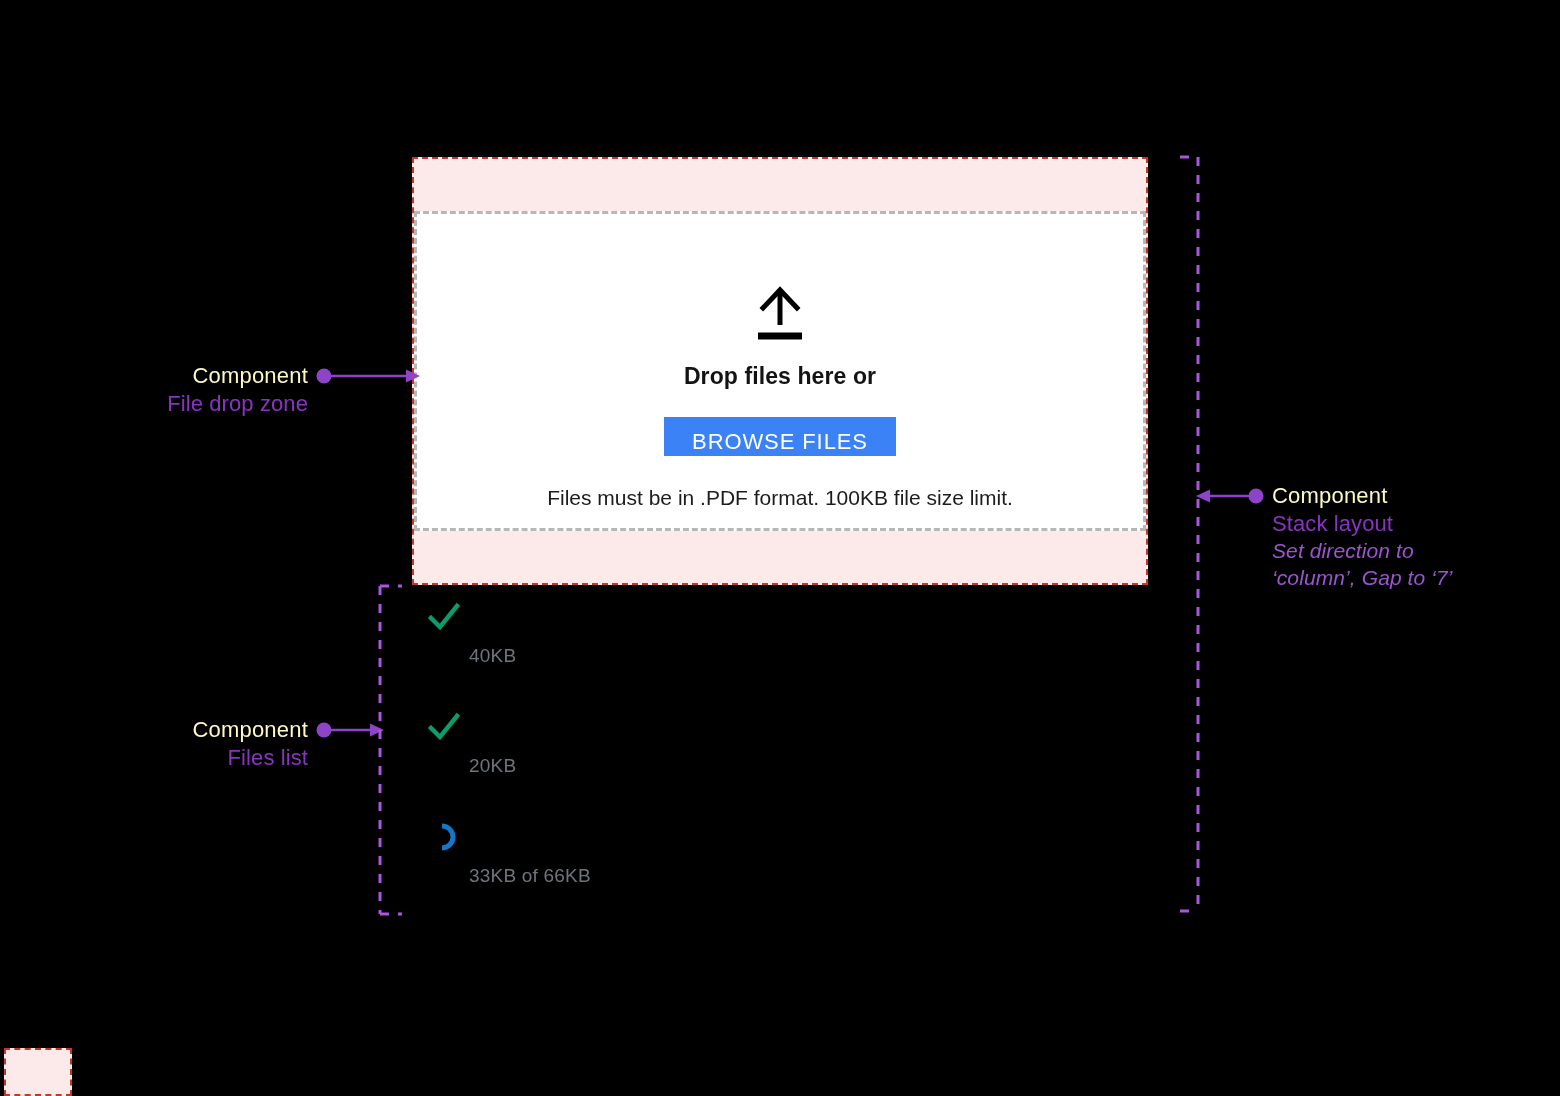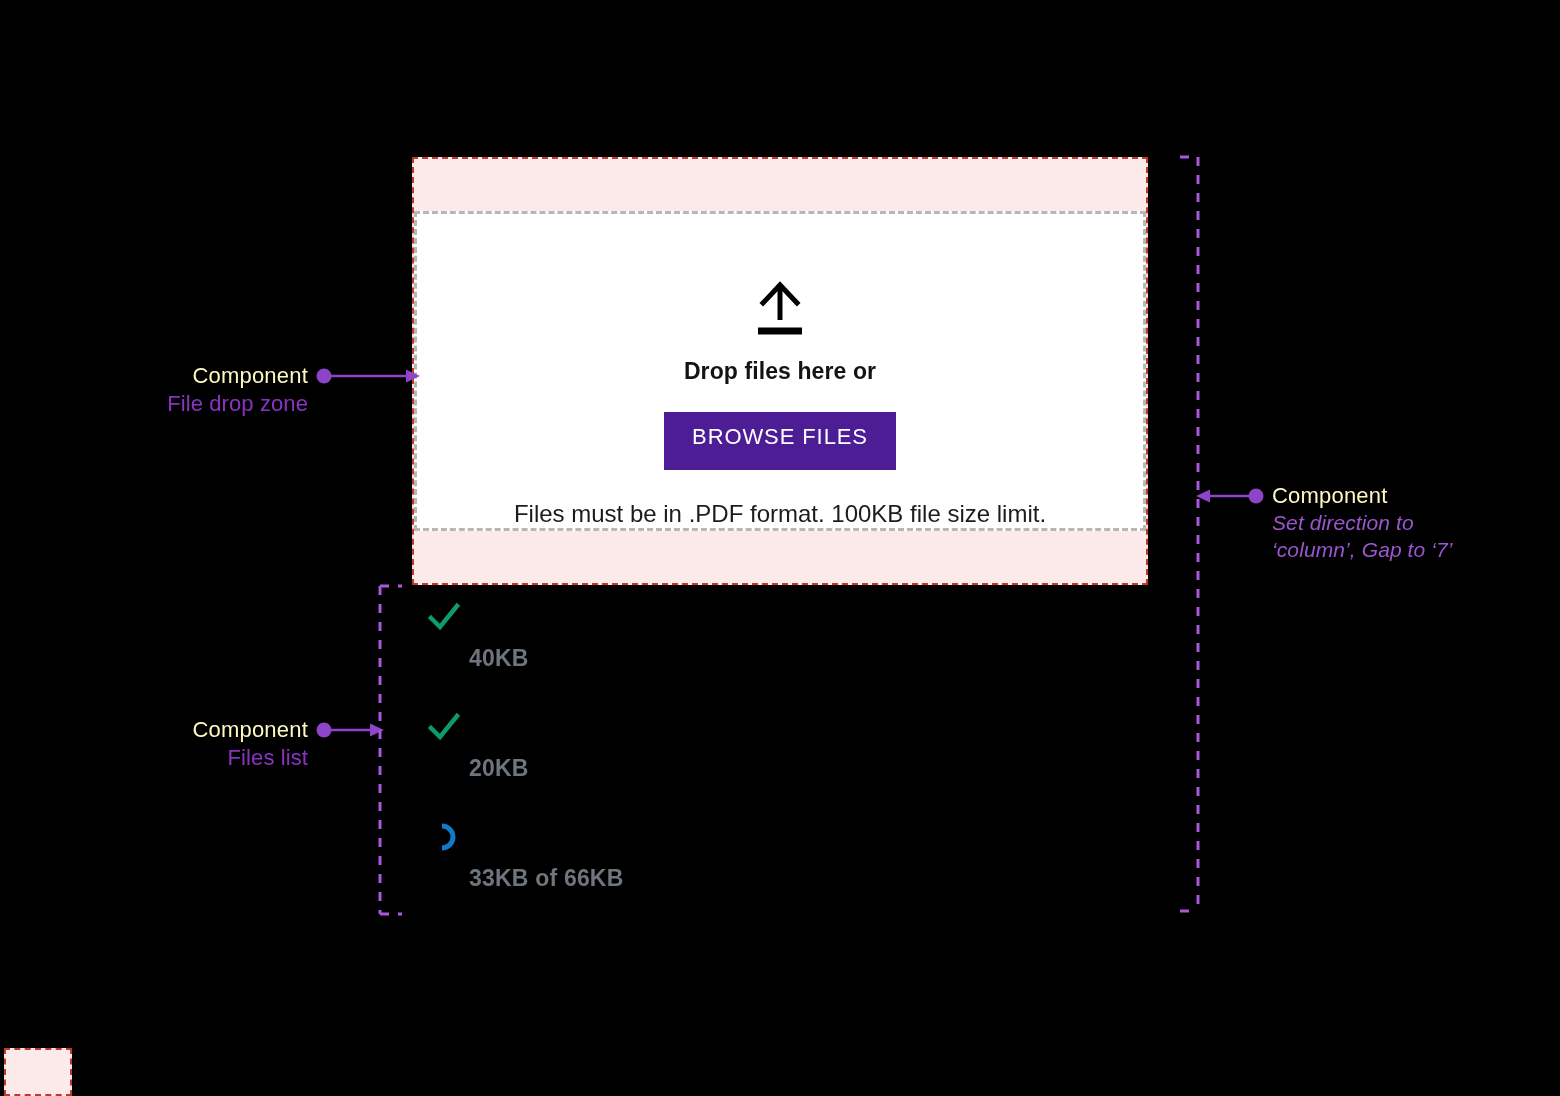--- a/index.html
+++ b/index.html
@@ -68,50 +68,50 @@
     left: 0;
     right: 0;
     top: 52px;
     bottom: 52px;
     background: #ffffff;
     border: 3px dashed #b7b7b7;
     box-sizing: border-box;
     display: flex;
     flex-direction: column;
     align-items: center;
-    justify-content: flex-end;
+    justify-content: center;
   }
   #upload-icon {
     margin-top: 52px;
     width: 52px;
     height: 56px;
   }
   #upload-icon svg { display: block; }
   #drop-title {
     margin-top: 22px;
     font-size: 23px;
     font-weight: 700;
     color: #131313;
     letter-spacing: .1px;
   }
   #browse-files-button {
     margin-top: 27px;
-    background: #4c1d95;
+    background: #3b82f6;
     color: #ffffff;
     border: 0;
-    padding: 14px 28px 22px 28px;
+    padding: 14px 28px 3px 28px;
     font-family: "Liberation Sans", sans-serif;
     font-size: 22px;
     letter-spacing: .9px;
     line-height: 1;
     cursor: pointer;
   }
   #drop-hint {
     margin-top: 30px;
-    font-size: 24px;
+    font-size: 21px;
     color: #1c1c1c;
     letter-spacing: 0;
   }
 
   
   #file-list {
     position: absolute;
     left: 427px;
     top: 600px;
     width: 740px;
@@ -132,24 +132,23 @@
     position: absolute;
     left: 42px;
     top: 2px;
     font-size: 22px;
     color: #2b2b2b;
   }
   .file-size {
     position: absolute;
     left: 42px;
     top: 45px;
-    font-size: 23px;
+    font-size: 19px;
     color: #6e757c;
     letter-spacing: .2px;
-    font-weight: bold;
   }
 
   
   #spacing-swatch {
     position: absolute;
     left: 4px;
     top: 1048px;
     width: 68px;
     height: 48px;
     background: #fce9e9;
@@ -232,20 +231,21 @@
 <div class="connector" style="left:316px; top:720px;">
   <svg width="68" height="20" viewBox="0 0 68 20" aria-hidden="true">
     <circle cx="8" cy="10" r="7.5" fill="#8e44c9"></circle>
     <line x1="12" y1="10" x2="56" y2="10" stroke="#8e44c9" stroke-width="2.5"></line>
     <polygon points="68,10 54,3.5 54,16.5" fill="#8e44c9"></polygon>
   </svg>
 </div>
 
 <div class="anno anno-right" style="left:1272px; top:482px; width:288px;">
   <div class="anno-kind">Component</div>
+  <div class="anno-name">Stack layout</div>
   <div class="anno-note">Set direction to</div>
   <div class="anno-note">‘column’, Gap to ‘7’</div>
 </div>
 <div class="connector" style="left:1196px; top:486px;">
   <svg width="68" height="20" viewBox="0 0 68 20" aria-hidden="true">
     <circle cx="60" cy="10" r="7.5" fill="#8e44c9"></circle>
     <line x1="12" y1="10" x2="56" y2="10" stroke="#8e44c9" stroke-width="2.5"></line>
     <polygon points="0,10 14,3.5 14,16.5" fill="#8e44c9"></polygon>
   </svg>
 </div>

